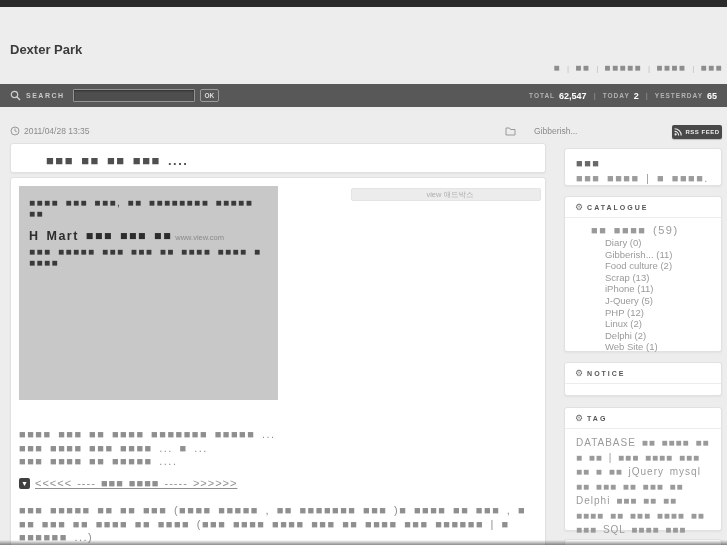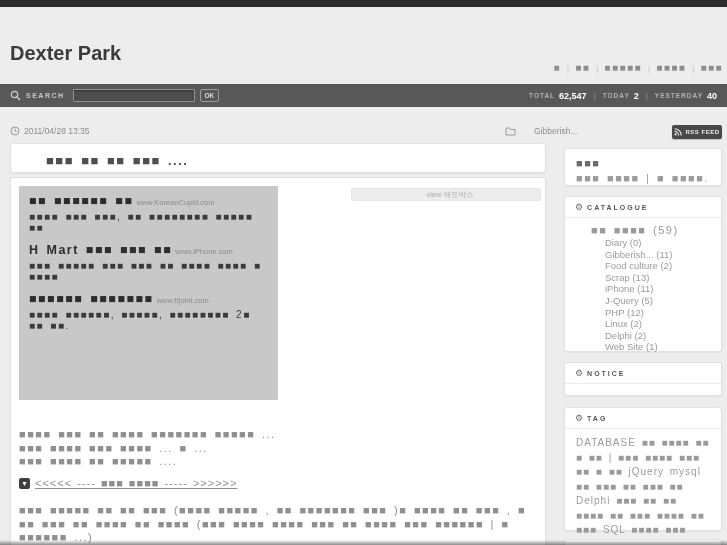--- a/index.html
+++ b/index.html
@@ -10,21 +10,21 @@
     background:#ededed; margin:0 auto;
   }
   .sq { letter-spacing:1.5px; word-spacing:2px; white-space:nowrap; }
 
   
   #topbar { position:absolute; left:0; top:0; width:727px; height:7px; background:#2b2b2b; }
   #bottom-shadow { position:absolute; left:0; bottom:0; width:727px; height:5px;
     background:linear-gradient(to bottom, rgba(0,0,0,0), rgba(0,0,0,0.45)); }
 
   
-  #blog-title { position:absolute; left:10px; top:42px; font-size:20px; font-weight:bold; color:#3b3b3b; }
+  #blog-title { position:absolute; left:10px; top:42px; font-size:13px; font-weight:bold; color:#3b3b3b; }
   #main-nav { position:absolute; right:4px; top:62px; display:flex; list-style:none; align-items:center; }
   #main-nav li { font-size:10px; color:#8d8d8d; cursor:pointer; }
   #main-nav li + li::before { content:"|"; color:#bdbdbd; font-size:8px; margin:0 6px; letter-spacing:0; }
 
   
   #searchbar { position:absolute; left:0; top:84px; width:727px; height:23px; background:#585858;
     display:flex; align-items:center; padding:0 10px; }
   #searchbar .mag { margin-right:5px; display:block; }
   #search-label { font-size:7px; letter-spacing:1.5px; color:#c9c9c9; font-weight:bold; margin-right:8px; }
   #search-input { width:122px; height:13px; background:#4e4e4e; border:1px solid #949494;
@@ -129,21 +129,21 @@
     <input id="search-input" type="text" style="">
     <button id="search-ok">OK</button>
     <div id="stats">
       <span class="lbl">TOTAL</span>
       <span class="val">62,547</span>
       <span class="sep">|</span>
       <span class="lbl">TODAY</span>
       <span class="val">2</span>
       <span class="sep">|</span>
       <span class="lbl">YESTERDAY</span>
-      <span class="val">40</span>
+      <span class="val">65</span>
     </div>
   </div>
 
   <div id="post-date">
     <svg width="10" height="10" viewBox="0 0 10 10">
       <circle cx="5" cy="5" r="4" fill="none" stroke="#999" stroke-width="1"></circle>
       <line x1="5" y1="5" x2="5" y2="2.6" stroke="#999" stroke-width="1"></line>
       <line x1="5" y1="5" x2="6.8" y2="5.8" stroke="#999" stroke-width="1"></line>
     </svg>
     <span>2011/04/28 13:35</span>
@@ -166,33 +166,28 @@
   </div>
 
   <div class="panel" id="post-title-box">
     <div id="post-title" class="sq">■■■ ■■ ■■ ■■■ ....</div>
   </div>
 
   <div class="panel" id="post-body-box">
     <div id="adbox">
 
         <div class="listing">
-          <div class="listing-title"><span class="sq">■■ ■■■■■■ ■■</span><span class="listing-url">www.KoreanCupid.com</span></div>
           <div class="listing-body">■■■■ ■■■ ■■■, ■■ ■■■■■■■■ ■■■■■ ■■</div>
         </div>
 
         <div class="listing">
-          <div class="listing-title"><span class="sq">H Mart ■■■ ■■■ ■■</span><span class="listing-url">www.iPhone.com</span></div>
+          <div class="listing-title"><span class="sq">H Mart ■■■ ■■■ ■■</span><span class="listing-url">www.view.com</span></div>
           <div class="listing-body">■■■ ■■■■■ ■■■ ■■■ ■■ ■■■■ ■■■■ ■ ■■■■</div>
         </div>
 
-        <div class="listing">
-          <div class="listing-title"><span class="sq">■■■■■■ ■■■■■■■</span><span class="listing-url">www.ttjoint.com</span></div>
-          <div class="listing-body">■■■■ ■■■■■■, ■■■■■, ■■■■■■■■ 2■ ■■ ■■.</div>
-        </div>
 
       </div>
 
     <div id="view-adbox-btn">view 애드박스</div>
 
     <div class="para" id="para1">
 
     <div class="pline">■■■■ ■■■ ■■ ■■■■ ■■■■■■■ ■■■■■ ...</div>
         <div class="pline">■■■ ■■■■ ■■■ ■■■■ ... ■ ...</div>
         <div class="pline">■■■ ■■■■ ■■ ■■■■■ ....</div>

